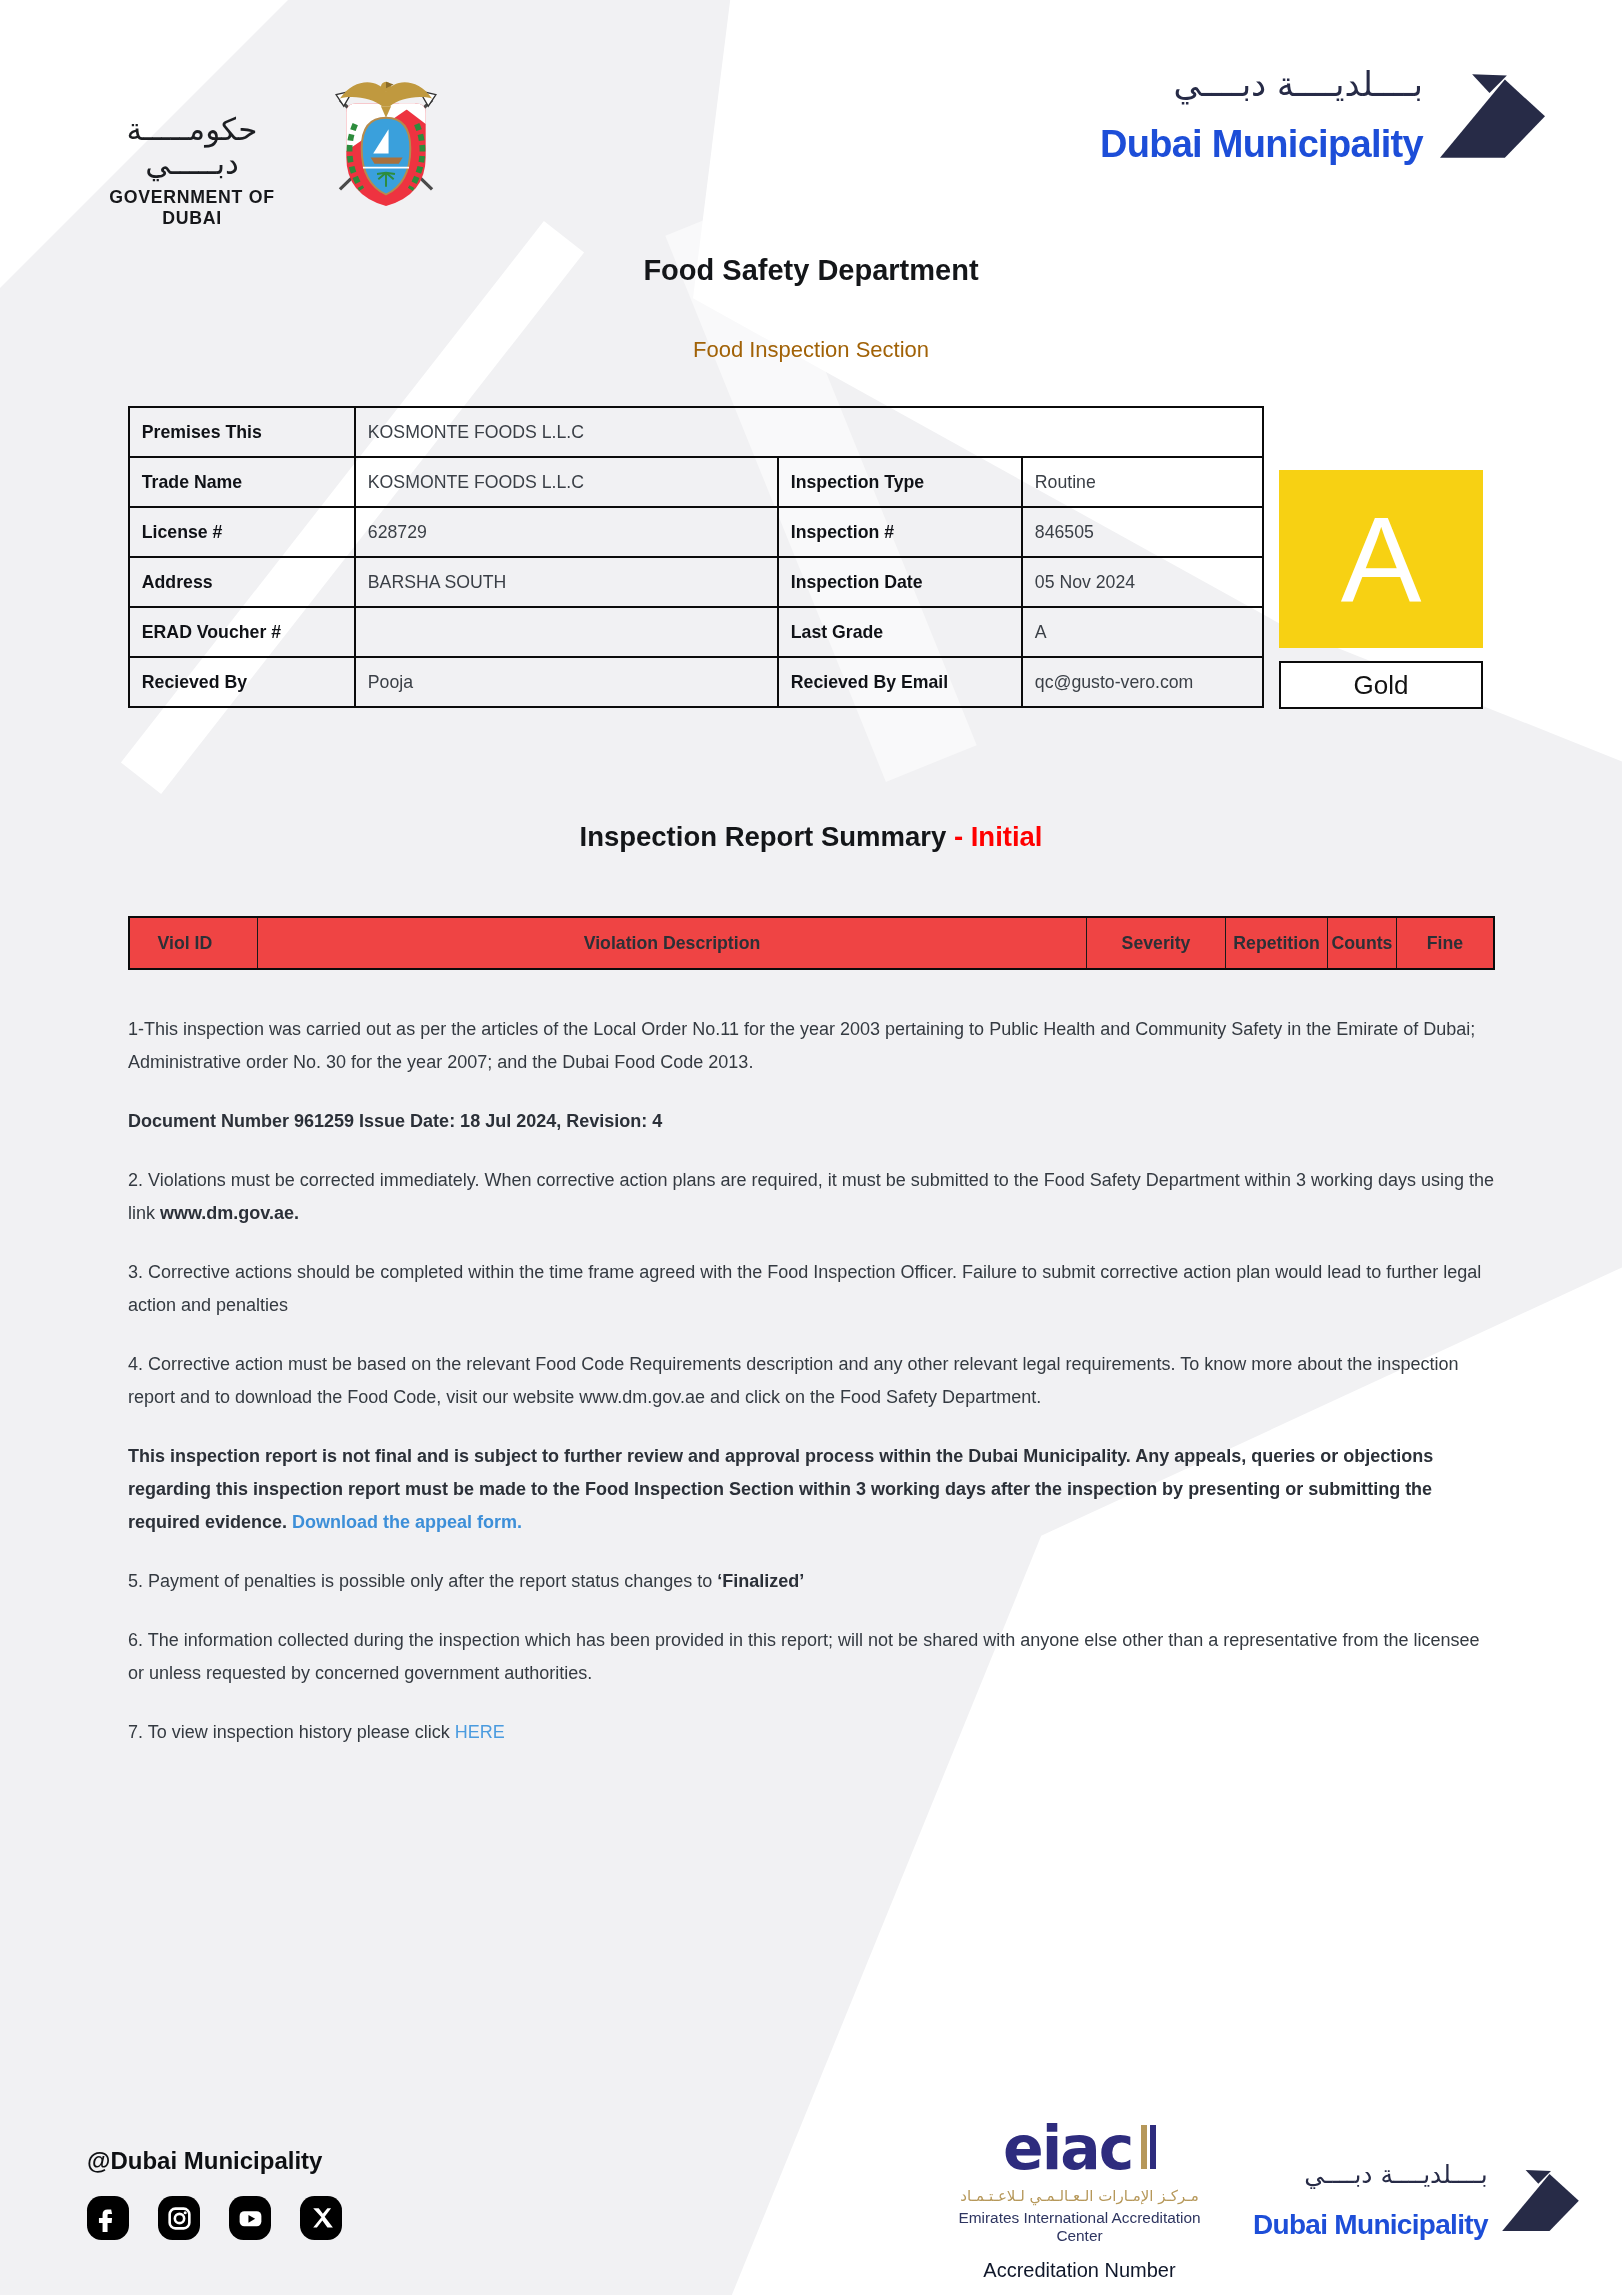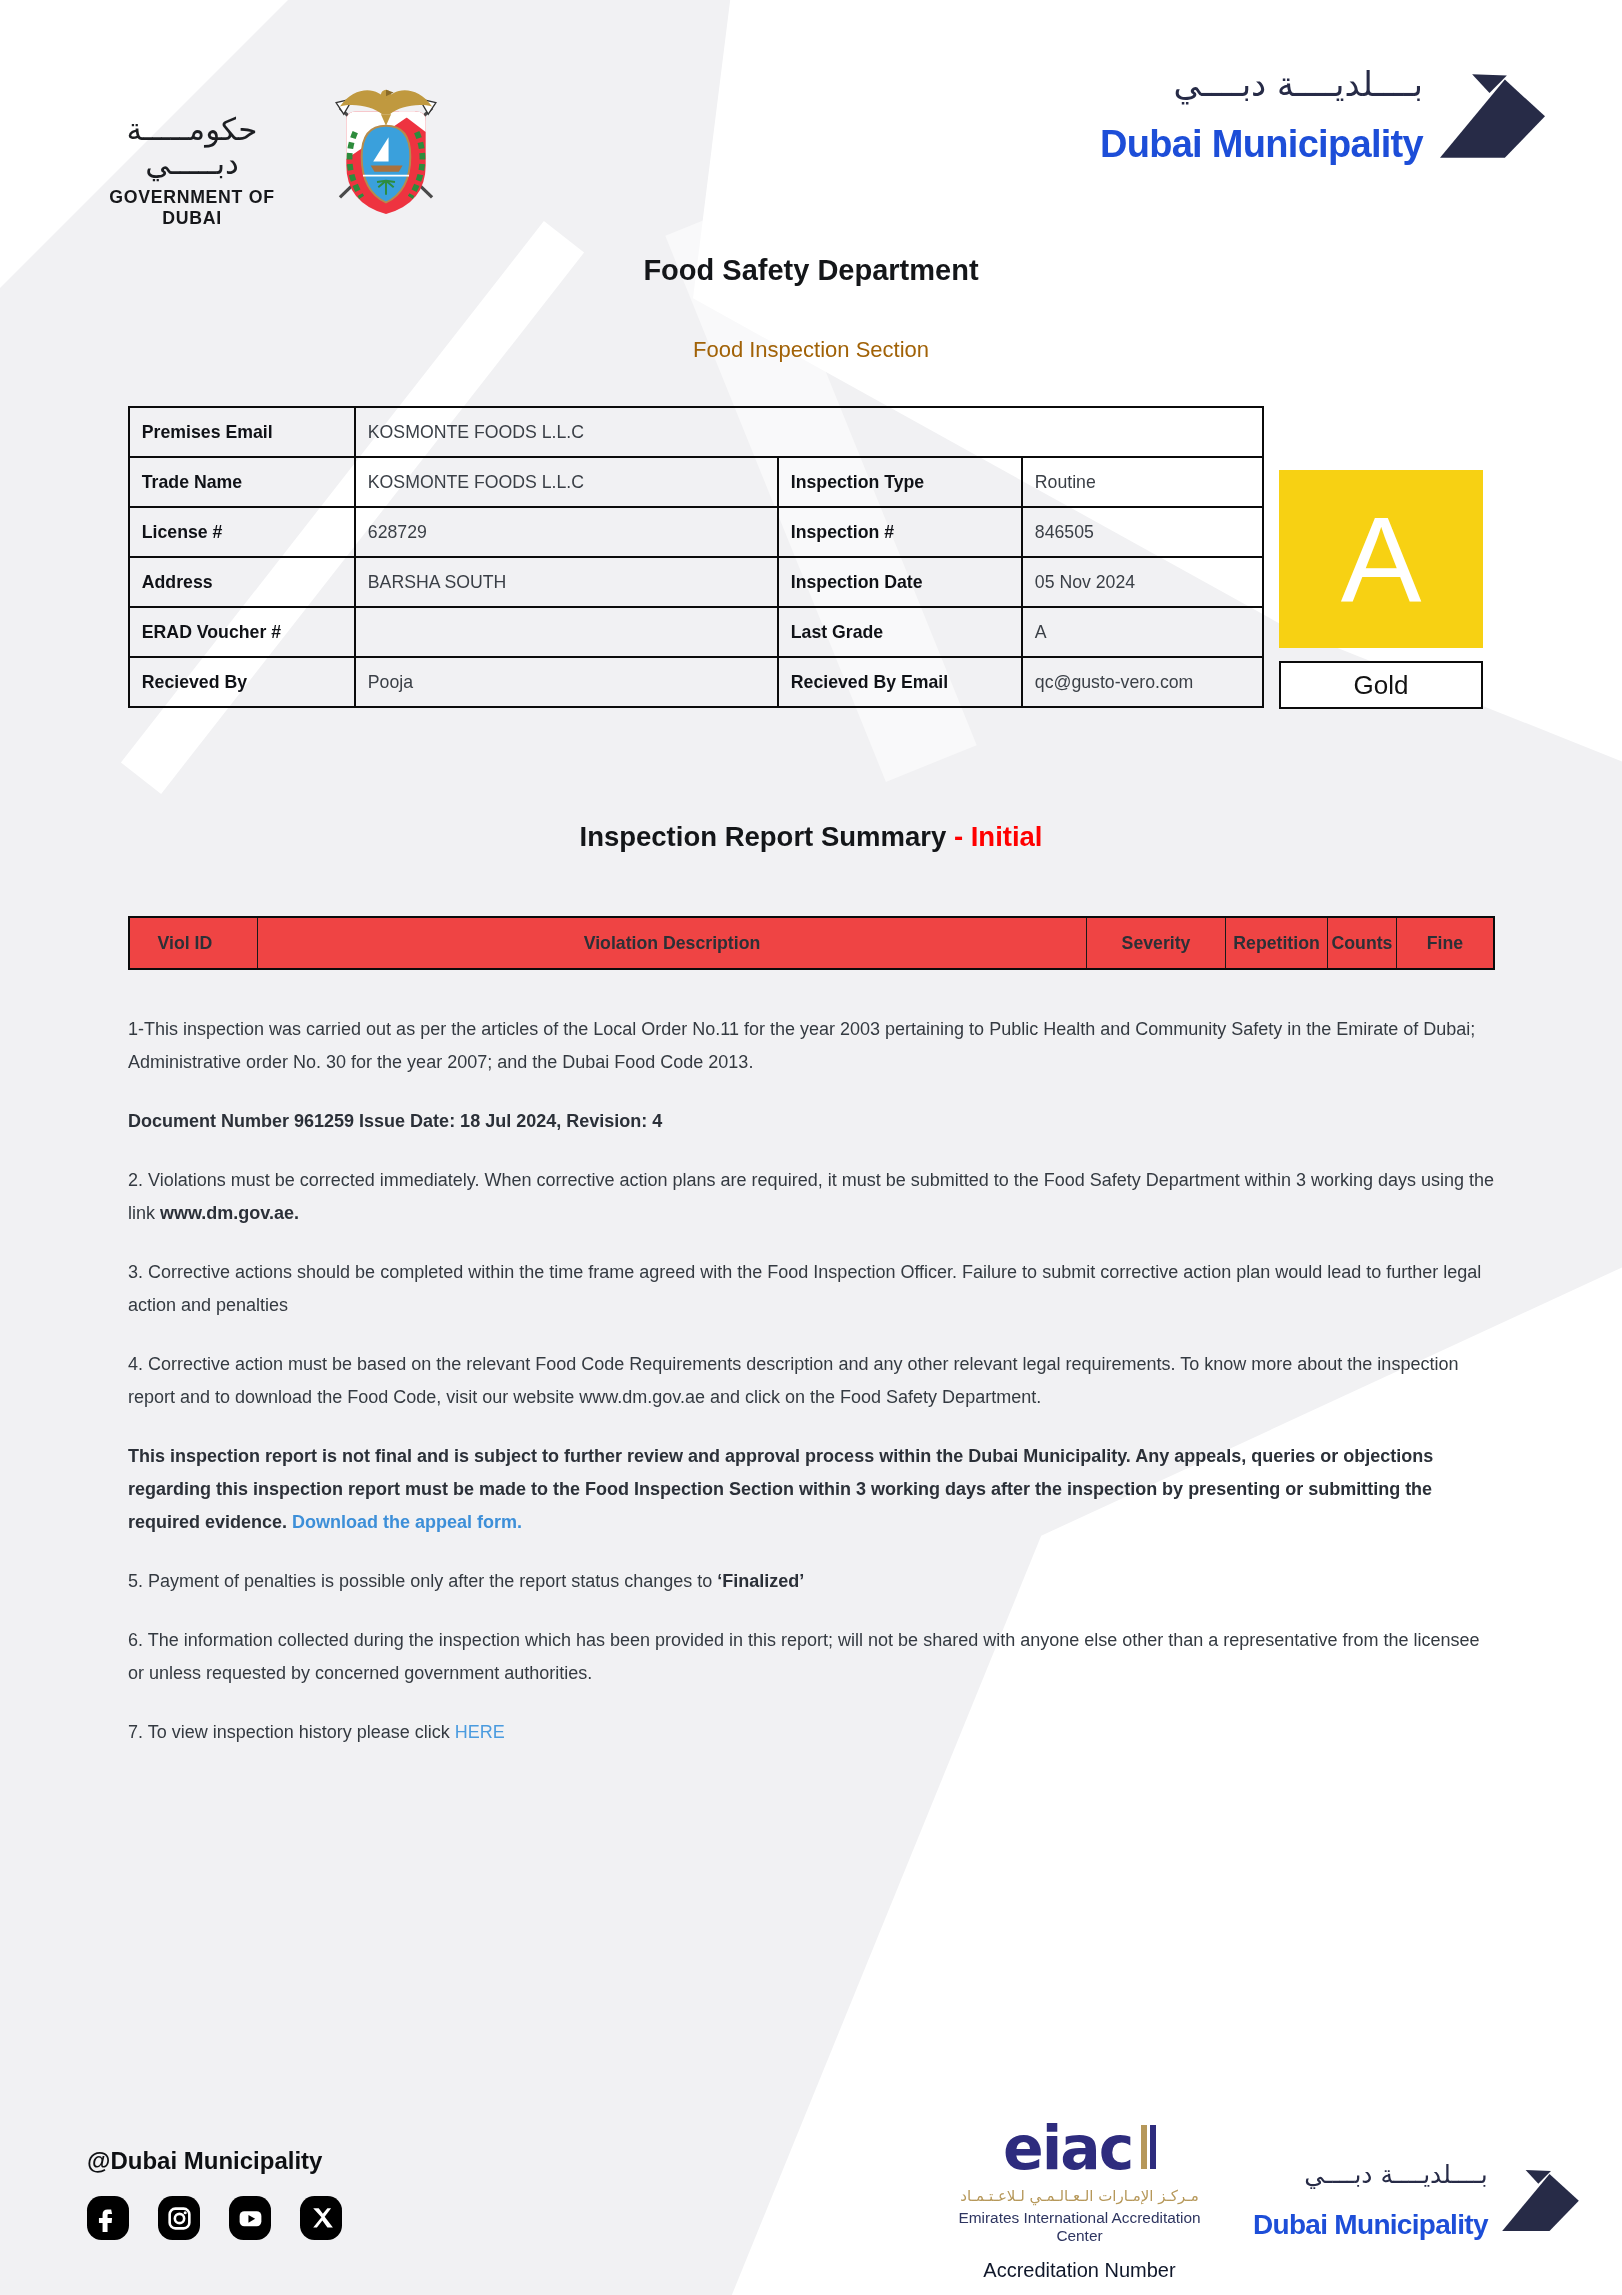--- a/index.html
+++ b/index.html
@@ -14,21 +14,21 @@
   .wm-topright{left:693px;top:0;width:929px;height:785px;
     clip-path:polygon(4% 0,100% 0,100% 97%,64% 80%,0 38%);}
   .wm-streak{left:327px;top:164px;width:51px;height:687px;transform:rotate(38deg);transform-origin:center;}
   .wm-streak2{left:772px;top:196px;width:98px;height:589px;transform:rotate(-22deg);opacity:.55;}
   .wm-bottomright{left:654px;top:1178px;width:968px;height:1118px;
     clip-path:polygon(100% 8%,100% 100%,8% 100%,40% 32%);}
   .content{position:relative;z-index:1;}
 
   
   .header{position:absolute;top:65px;left:84px;right:77px;display:flex;justify-content:space-between;align-items:flex-start;}
-  .gov{display:flex;align-items:flex-end;gap:22px;}
+  .gov{display:flex;align-items:center;gap:22px;}
   .gov-text{margin-top:47px;text-align:center;width:216px;}
   .gov-ar{font-family:"DejaVu Sans",sans-serif;font-size:31px;color:#1c1e22;direction:rtl;line-height:1.1;}
   .gov-en{font-size:17.7px;font-weight:bold;letter-spacing:0.7px;color:#17181b;margin-top:6.5px;}
   .dm-logo{display:flex;align-items:center;gap:17px;}
   .dm-text{text-align:right;}
   .dm-ar{font-family:"DejaVu Sans",sans-serif;font-size:34px;color:#272b47;direction:rtl;line-height:1.15;}
   .dm-en{font-size:38px;font-weight:bold;color:#1d4ed8;letter-spacing:-0.7px;margin-top:19px;}
   .dm-footer .dm-ar{font-size:25px;}
   .dm-footer .dm-en{font-size:28px;}
 
@@ -146,21 +146,21 @@
 
     <table class="info-table">
       <colgroup>
           <col style="width:226px">
           <col style="width:423px">
           <col style="width:244px">
           <col style="width:241px">
         </colgroup>
       <tbody>
           <tr>
-        <td class="lbl">Premises Email</td>
+        <td class="lbl">Premises This</td>
         <td class="val" colspan="3">KOSMONTE FOODS L.L.C</td>
       </tr>
       <tr>
         <td class="lbl">Trade Name</td>
         <td class="val">KOSMONTE FOODS L.L.C</td>
         <td class="lbl">Inspection Type</td>
         <td class="val">Routine</td>
       </tr>
       <tr>
         <td class="lbl">License #</td>

